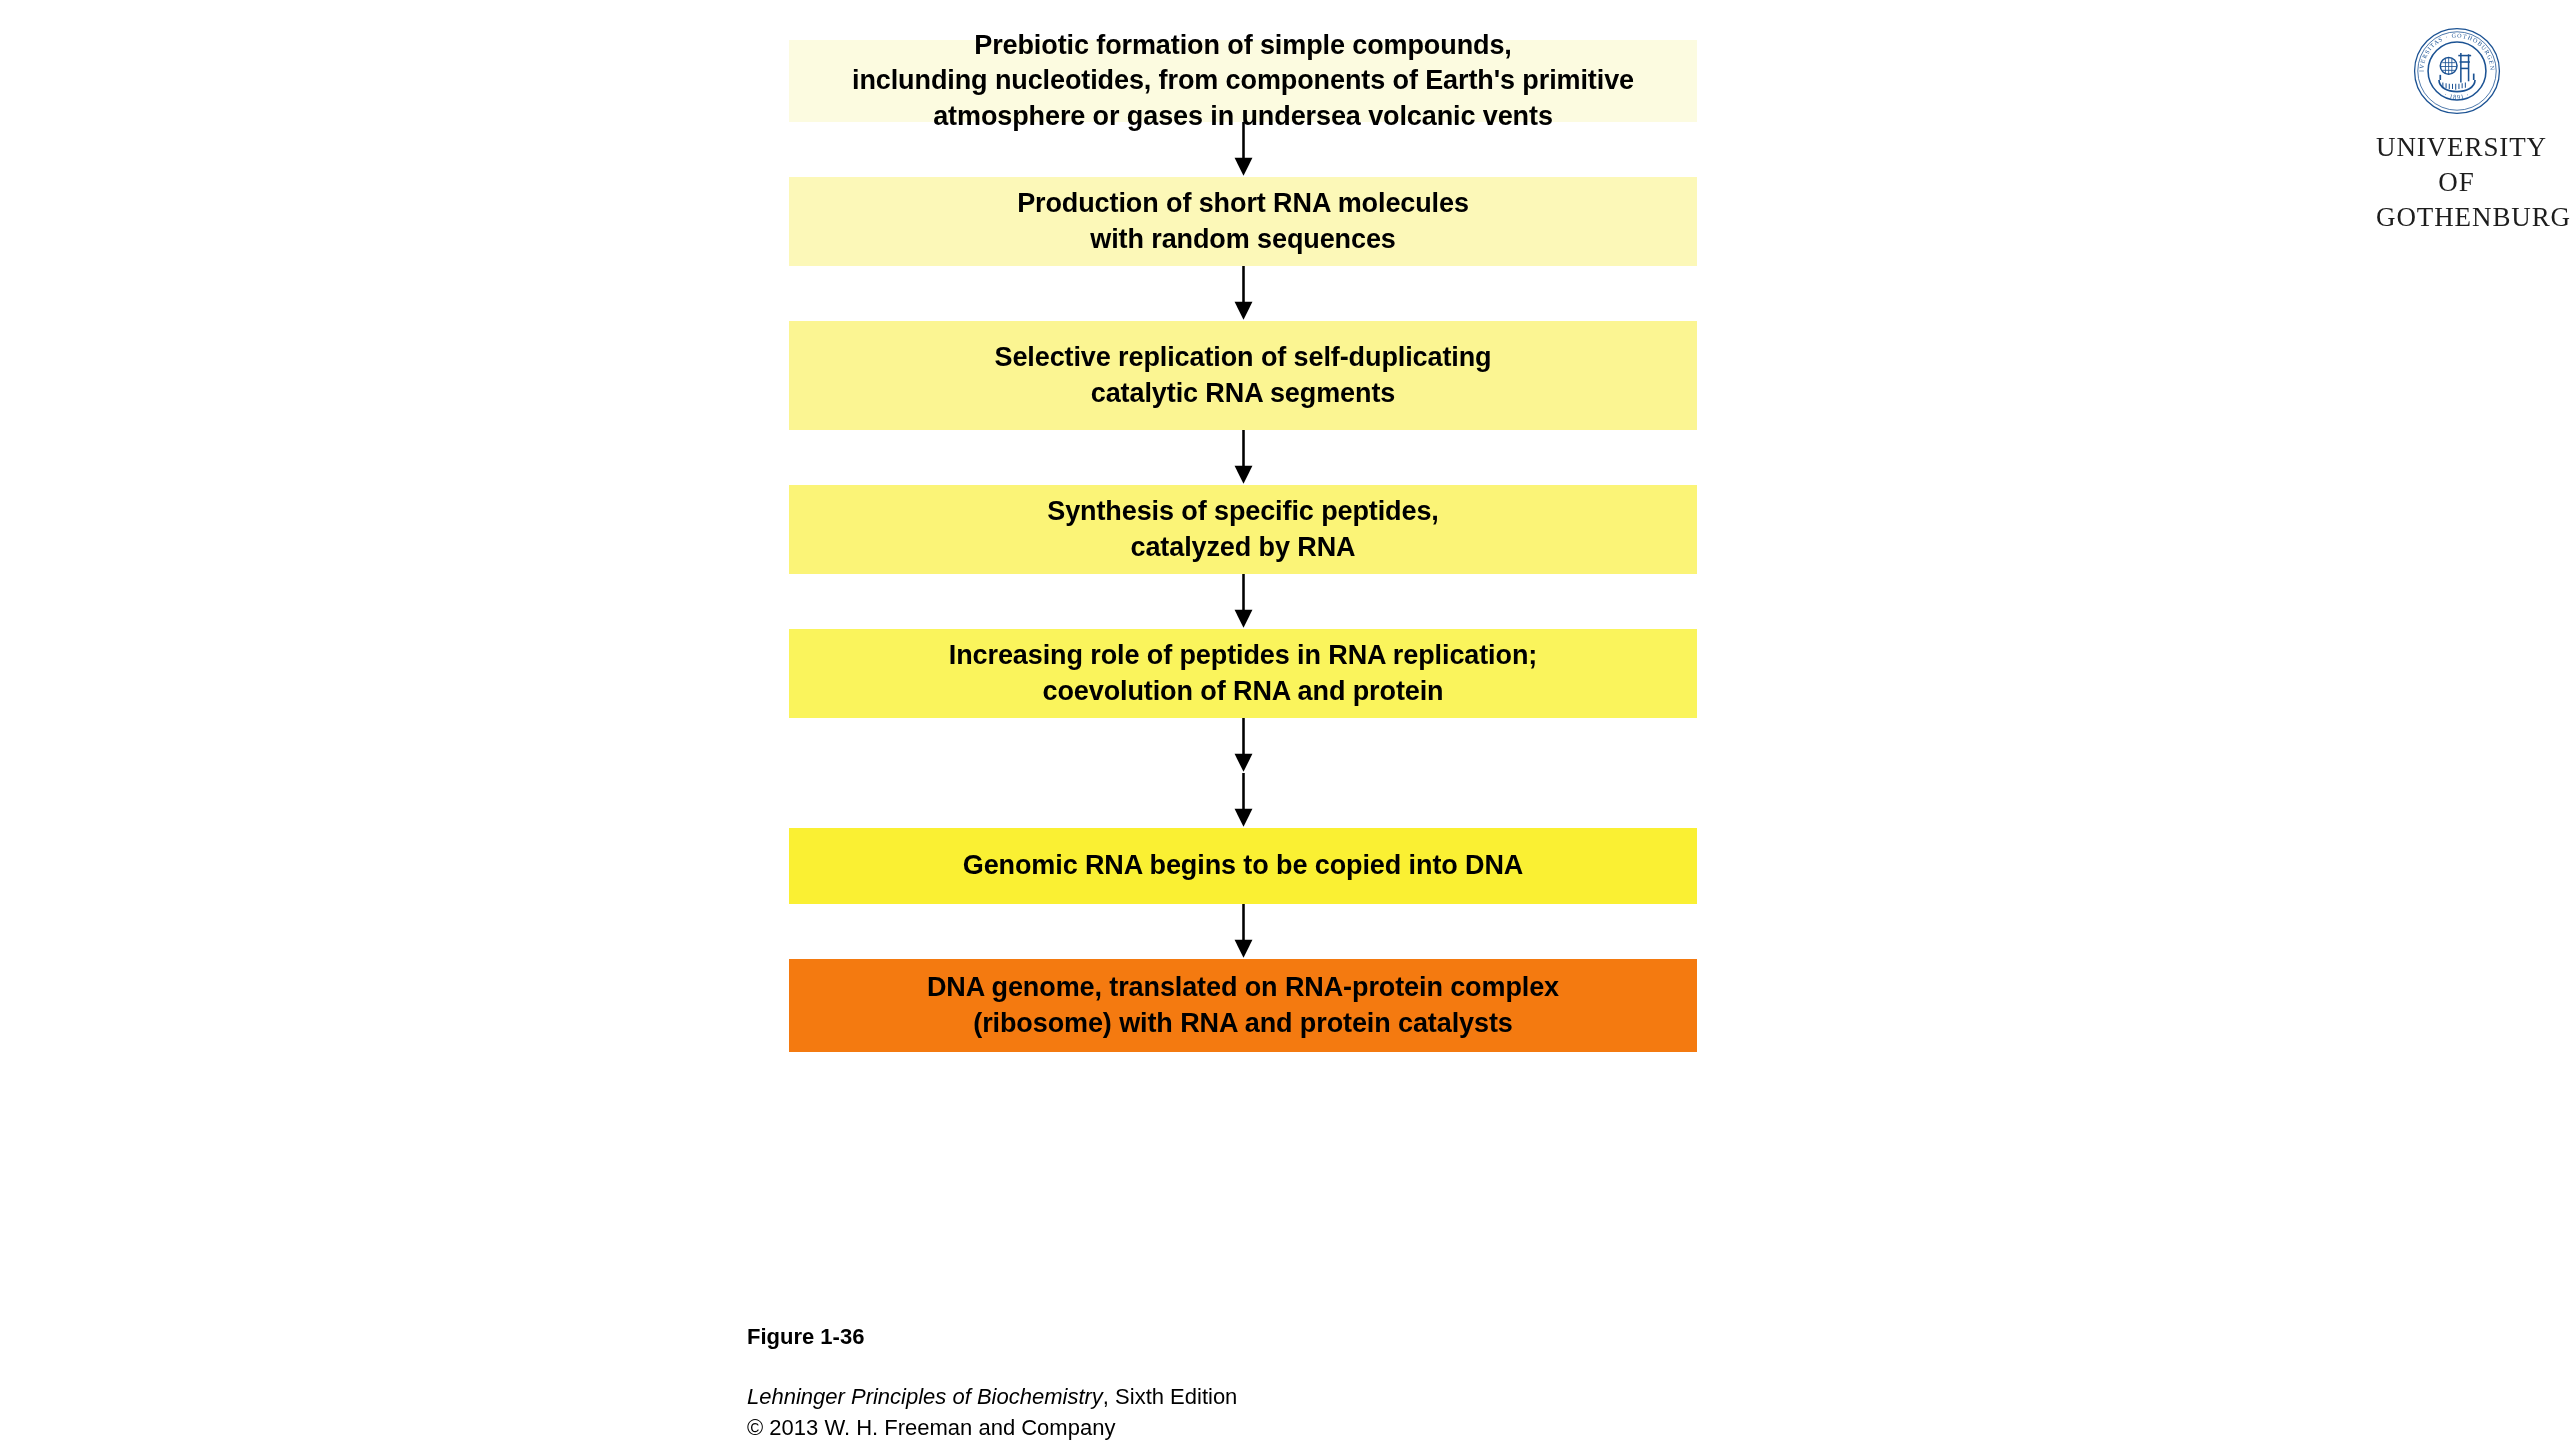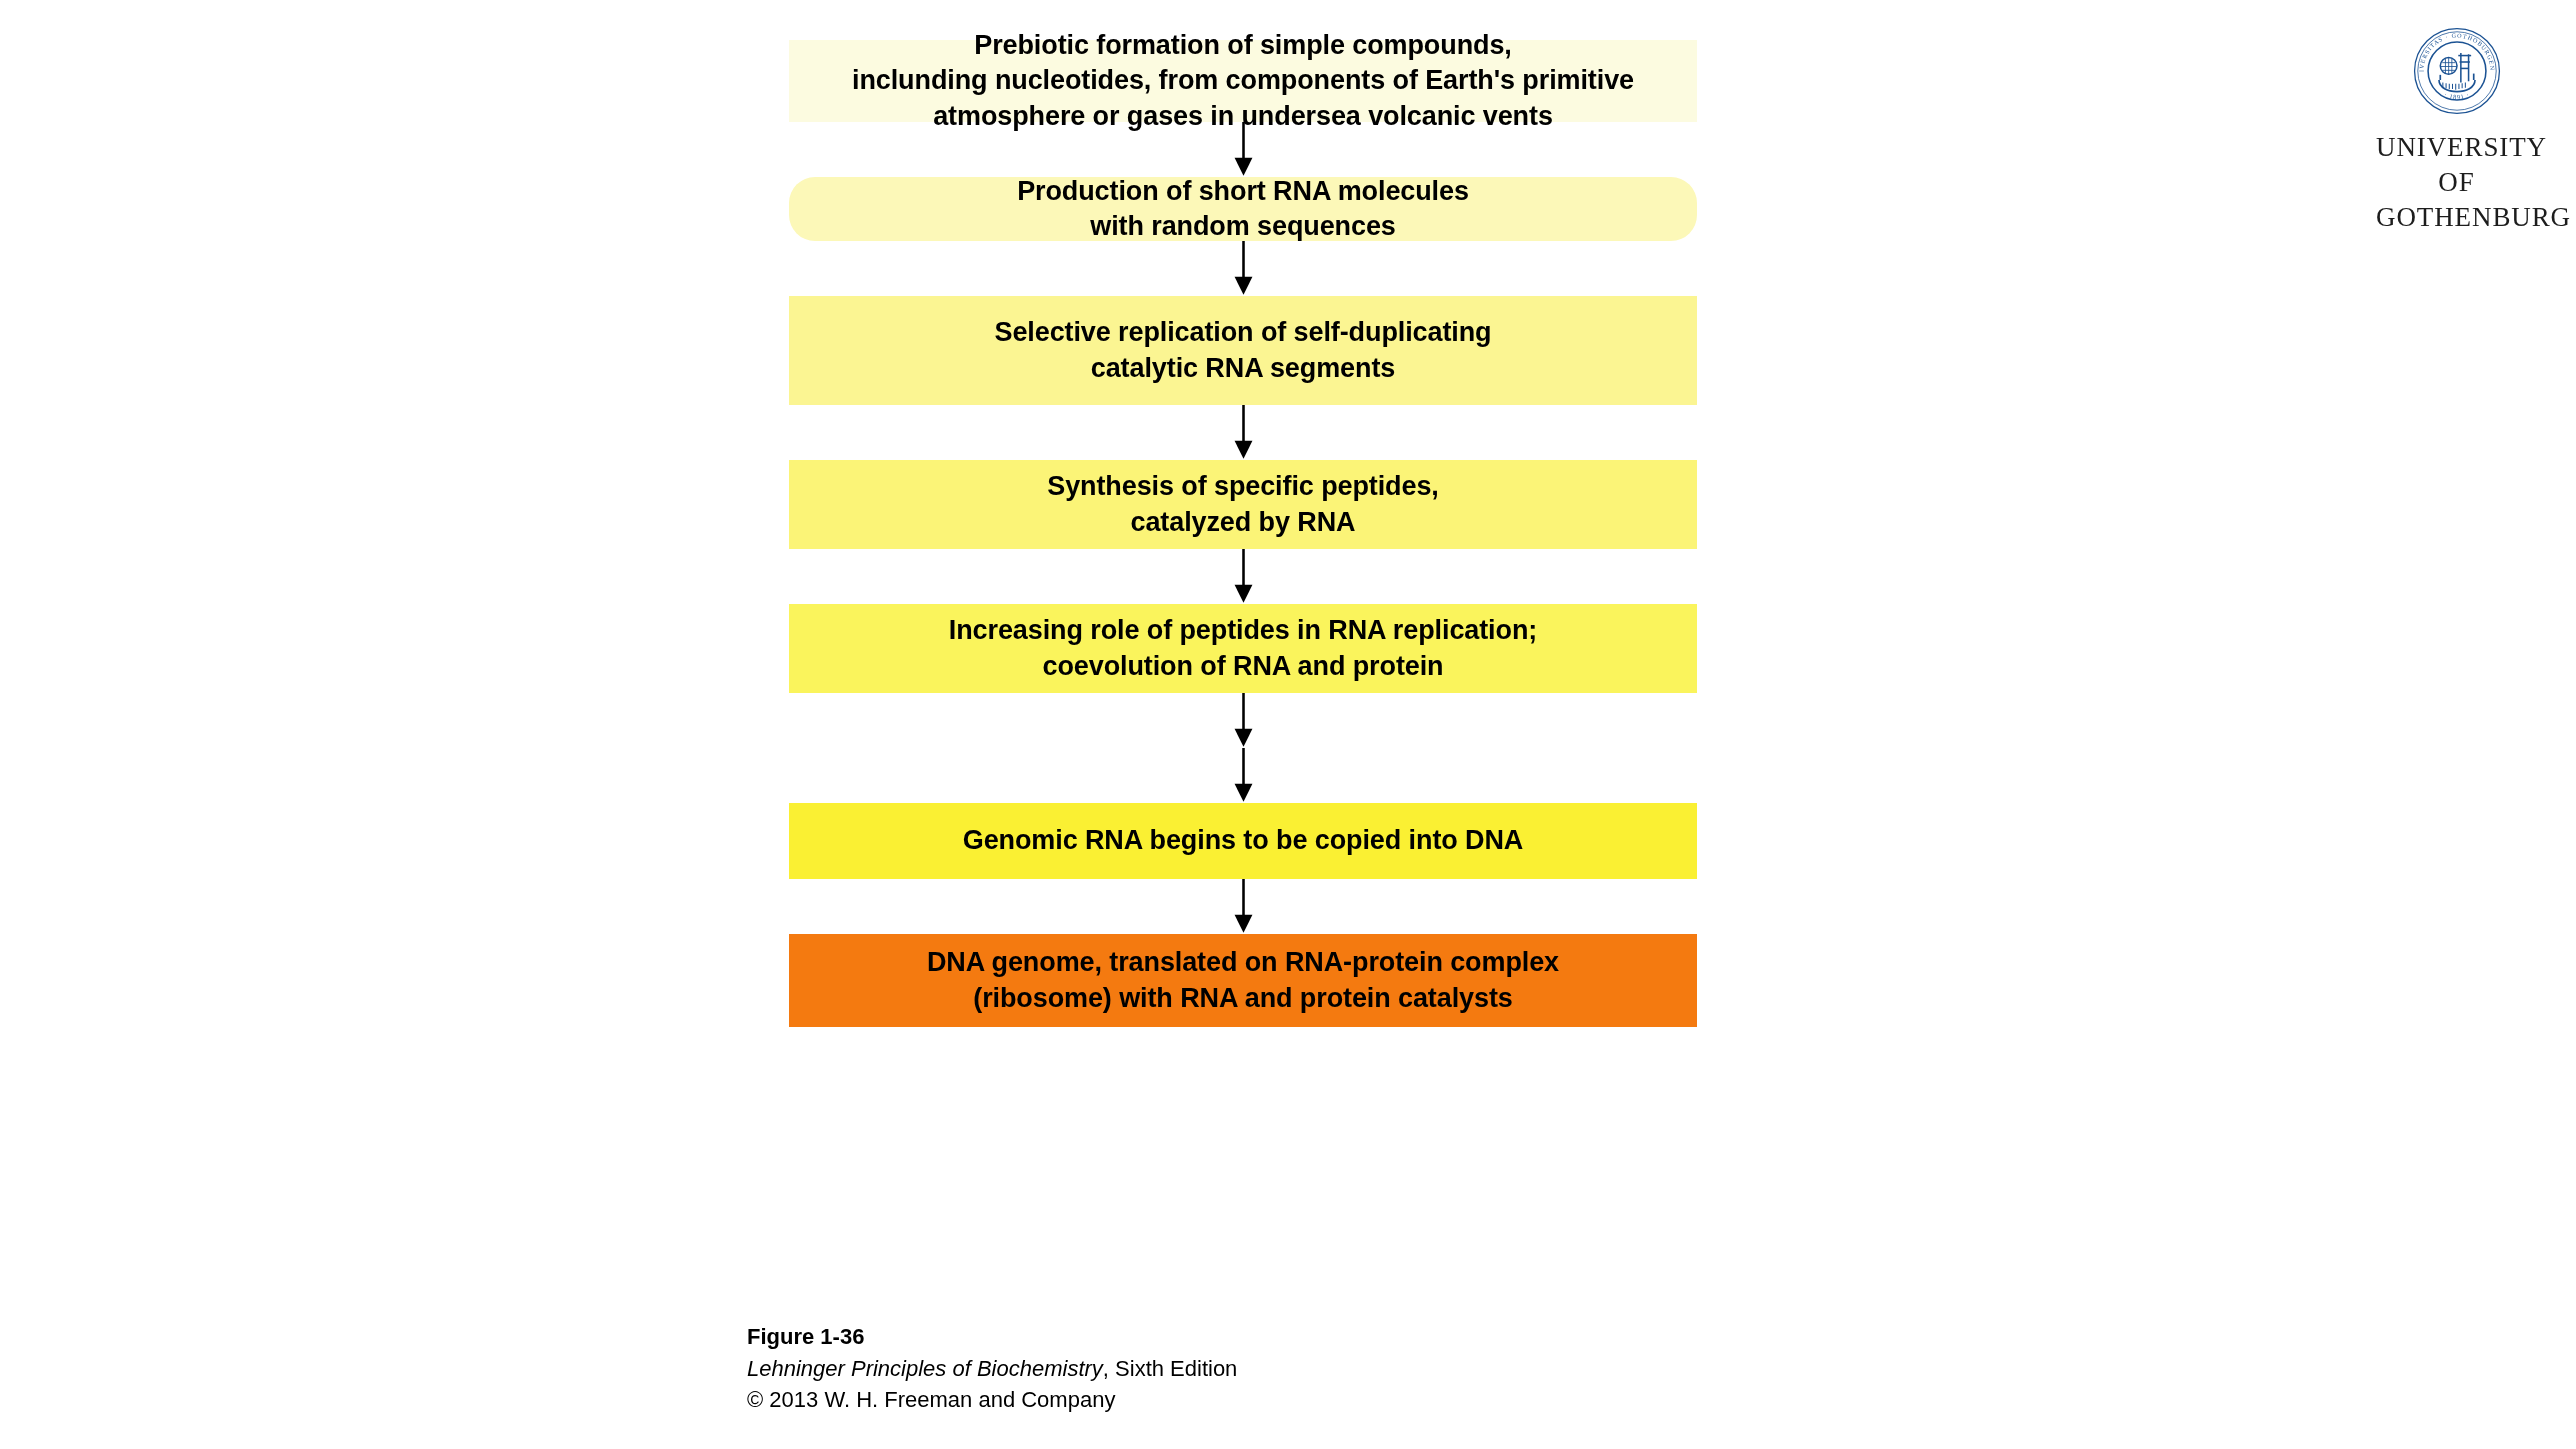--- a/index.html
+++ b/index.html
@@ -84,20 +84,21 @@
     font-family: "Liberation Sans", sans-serif;
     font-size: 22px;
     line-height: 1.44;
   }
   #caption .cap-fig {
     font-weight: bold;
     display: block;
   }
   #caption .cap-book {
     display: block;
+    margin-top: 28px;
   }
   #caption .cap-book i {
     font-style: italic;
   }
   #caption .cap-copy {
     display: block;
   }
 </style>
 </head>
 <body>
@@ -163,21 +164,21 @@
 atmosphere or gases in undersea volcanic vents</span>
   </div>
 
   <div class="arrow">
     <svg width="39" height="55" viewBox="0 0 60 86" aria-hidden="true">
       <line x1="30" y1="0" x2="30" y2="66" stroke="#000000" stroke-width="4"></line>
       <polygon points="30,84 16,56 44,56" fill="#000000"></polygon>
     </svg>
   </div>
 
-  <div class="flow-node" style="height:64px;background:#fcf8b8;border-radius:26px;">
+  <div class="flow-node" style="height:89px;background:#fcf8b8;">
     <span>Production of short RNA molecules
 with random sequences</span>
   </div>
 
   <div class="arrow">
     <svg width="39" height="55" viewBox="0 0 60 86" aria-hidden="true">
       <line x1="30" y1="0" x2="30" y2="66" stroke="#000000" stroke-width="4"></line>
       <polygon points="30,84 16,56 44,56" fill="#000000"></polygon>
     </svg>
   </div>

